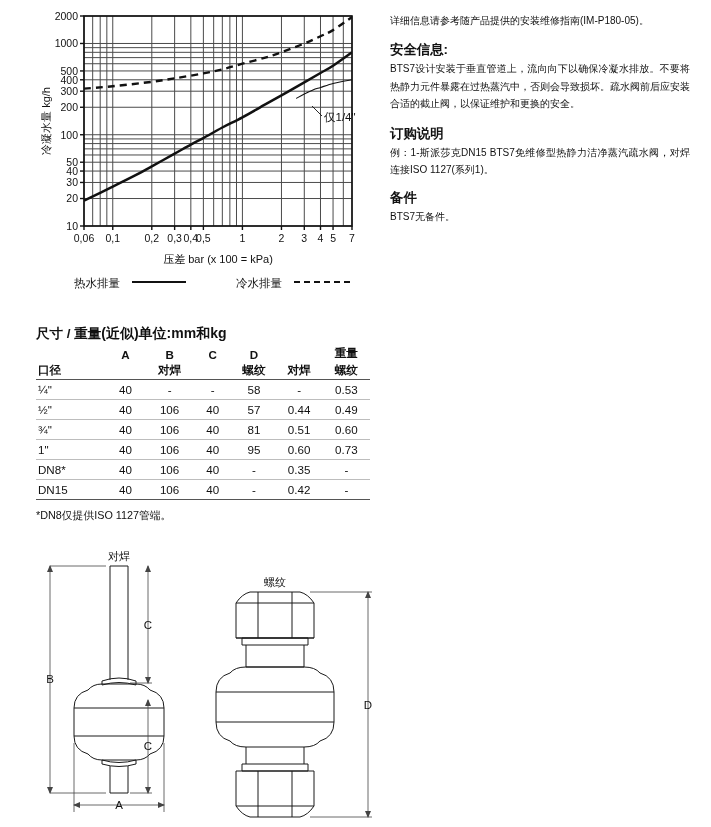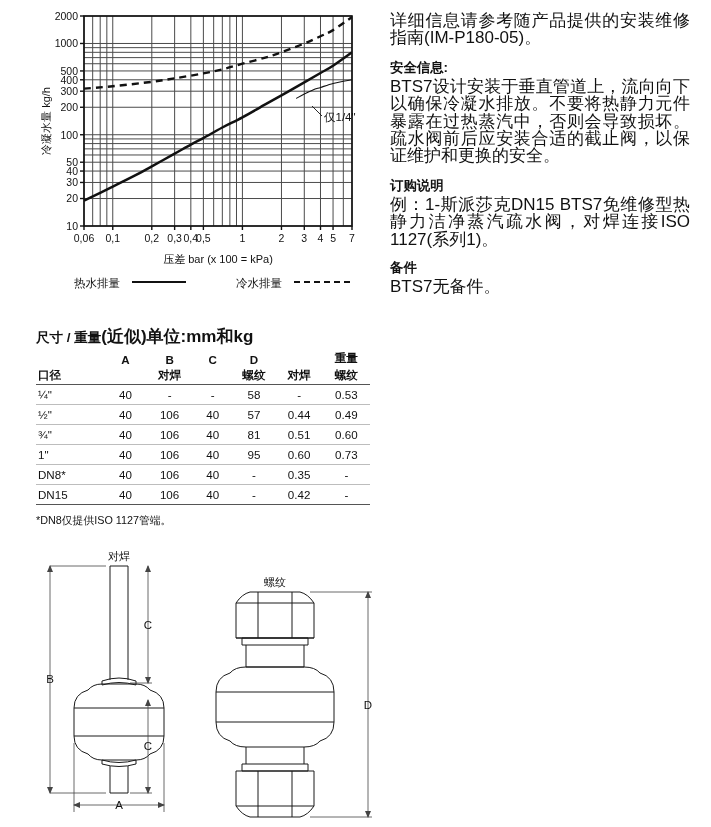--- a/index.html
+++ b/index.html
@@ -35,21 +35,21 @@
     vertical-align:4px;margin-left:9px;
   }
   .lg-dash{
     display:inline-block;width:56px;height:0;
     border-top:2.1px dashed #111;vertical-align:4px;margin-left:9px;
   }
 
   
   .dim-block{position:absolute;left:36px;top:325px;width:334px;}
   .dim-title{font-size:13.5px;font-weight:bold;margin-bottom:3px;}
-  .dim-title .sm{font-size:17px;}
+  .dim-title .sm{font-size:14px;}
 
   table.dim{
     border-collapse:collapse;width:334px;font-size:11.6px;
   }
   table.dim th,table.dim td{
     padding:0;text-align:center;font-weight:normal;
     height:19px;vertical-align:middle;
   }
   table.dim thead th{
     font-weight:bold;font-size:11.6px;vertical-align:bottom;
@@ -64,21 +64,21 @@
   table.dim .c2{width:48px;}
   table.dim .c3{width:40px;}
   table.dim .c4{width:44px;}
   table.dim .c5{width:48px;}
   table.dim .c6{width:48px;}
   .tbl-note{font-size:10.8px;margin-top:9px;}
 
   
   .right-col{position:absolute;left:390px;top:12px;width:300px;}
   .rc-h{font-size:13.4px;font-weight:bold;margin:0 0 1px 0;}
-  .rc-p{font-size:17px;line-height:17.4px;margin:0 0 12px 0;text-align:justify;}
+  .rc-p{font-size:10px;line-height:17.4px;margin:0 0 12px 0;text-align:justify;}
   .rc-p.tight{margin-bottom:11px;}
   .rc-h.sp{margin-top:2px;}
 
   
   .draw-wrap{position:absolute;left:30px;top:540px;width:360px;height:290px;}
   .dim-letter{font-size:11.5px;fill:#111;font-family:"Liberation Sans",sans-serif;}
   .cn-label{font-size:11px;fill:#111;font-family:"Liberation Sans",sans-serif;}
 </style>
 </head>
 <body>

